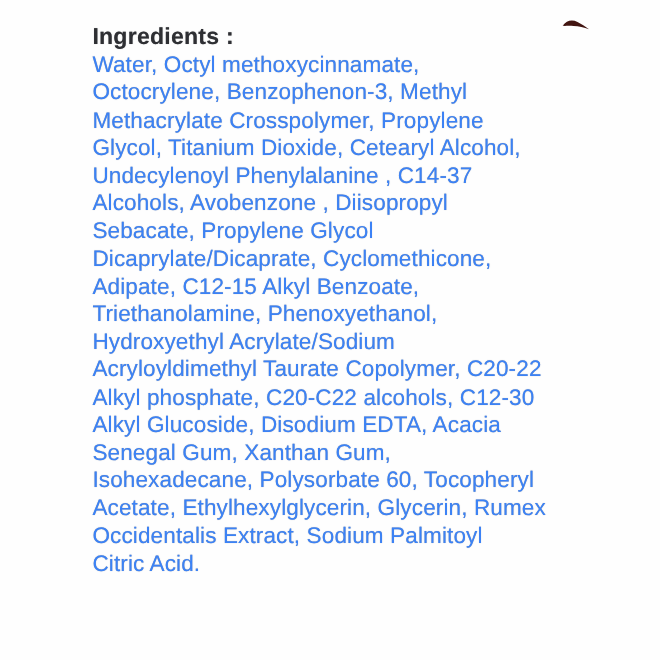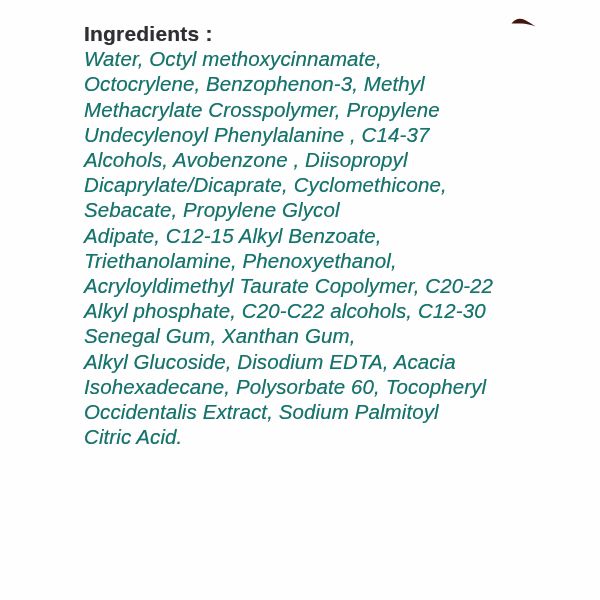--- a/index.html
+++ b/index.html
@@ -30,26 +30,25 @@
     font-weight: 700;
     color: #2e2f33;
     line-height: 25.2px;
     letter-spacing: 0.2px;
     white-space: nowrap;
     text-shadow: 0 0 0.7px rgba(46,47,51,0.55);
   }
   .line {
     font-size: 20.5px;
     font-weight: 400;
-    color: #0f766e;
+    color: #3b82f6;
     line-height: 25.2px;
     letter-spacing: 0.1px;
     white-space: nowrap;
     text-shadow: 0 0 0.7px rgba(59,60,64,0.5);
-    font-style: italic;
   }
   .swoosh {
     position: absolute;
     left: 510px;
     top: 15px;
     width: 27px;
     height: 14px;
   }
 </style>
 </head>
@@ -59,28 +58,31 @@
 
   <svg class="swoosh" viewBox="0 0 27 14" xmlns="http://www.w3.org/2000/svg">
     <path d="M1.5,8.5 C5,3.5 10,2.5 15,5 C18.5,6.8 22,9 25.5,11.5 C21,10 16,8.8 11.5,8.6 C7.5,8.4 4,8.6 1.5,8.5 Z" fill="#421511"></path>
   </svg>
 
   <div class="text-block">
     <div class="heading">Ingredients :</div>
     <div class="line">Water, Octyl methoxycinnamate,</div>
     <div class="line">Octocrylene, Benzophenon-3, Methyl</div>
     <div class="line">Methacrylate Crosspolymer, Propylene</div>
+    <div class="line">Glycol, Titanium Dioxide, Cetearyl Alcohol,</div>
     <div class="line">Undecylenoyl Phenylalanine , C14-37</div>
     <div class="line">Alcohols, Avobenzone , Diisopropyl</div>
+    <div class="line">Sebacate, Propylene Glycol</div>
     <div class="line">Dicaprylate/Dicaprate, Cyclomethicone,</div>
-    <div class="line">Sebacate, Propylene Glycol</div>
     <div class="line">Adipate, C12-15 Alkyl Benzoate,</div>
     <div class="line">Triethanolamine, Phenoxyethanol,</div>
+    <div class="line">Hydroxyethyl Acrylate/Sodium</div>
     <div class="line">Acryloyldimethyl Taurate Copolymer, C20-22</div>
     <div class="line">Alkyl phosphate, C20-C22 alcohols, C12-30</div>
+    <div class="line">Alkyl Glucoside, Disodium EDTA, Acacia</div>
     <div class="line">Senegal Gum, Xanthan Gum,</div>
-    <div class="line">Alkyl Glucoside, Disodium EDTA, Acacia</div>
     <div class="line">Isohexadecane, Polysorbate 60, Tocopheryl</div>
+    <div class="line">Acetate, Ethylhexylglycerin, Glycerin, Rumex</div>
     <div class="line">Occidentalis Extract, Sodium Palmitoyl</div>
     <div class="line">Citric Acid.</div>
   </div>
 
 </div>
 
 </body></html>

